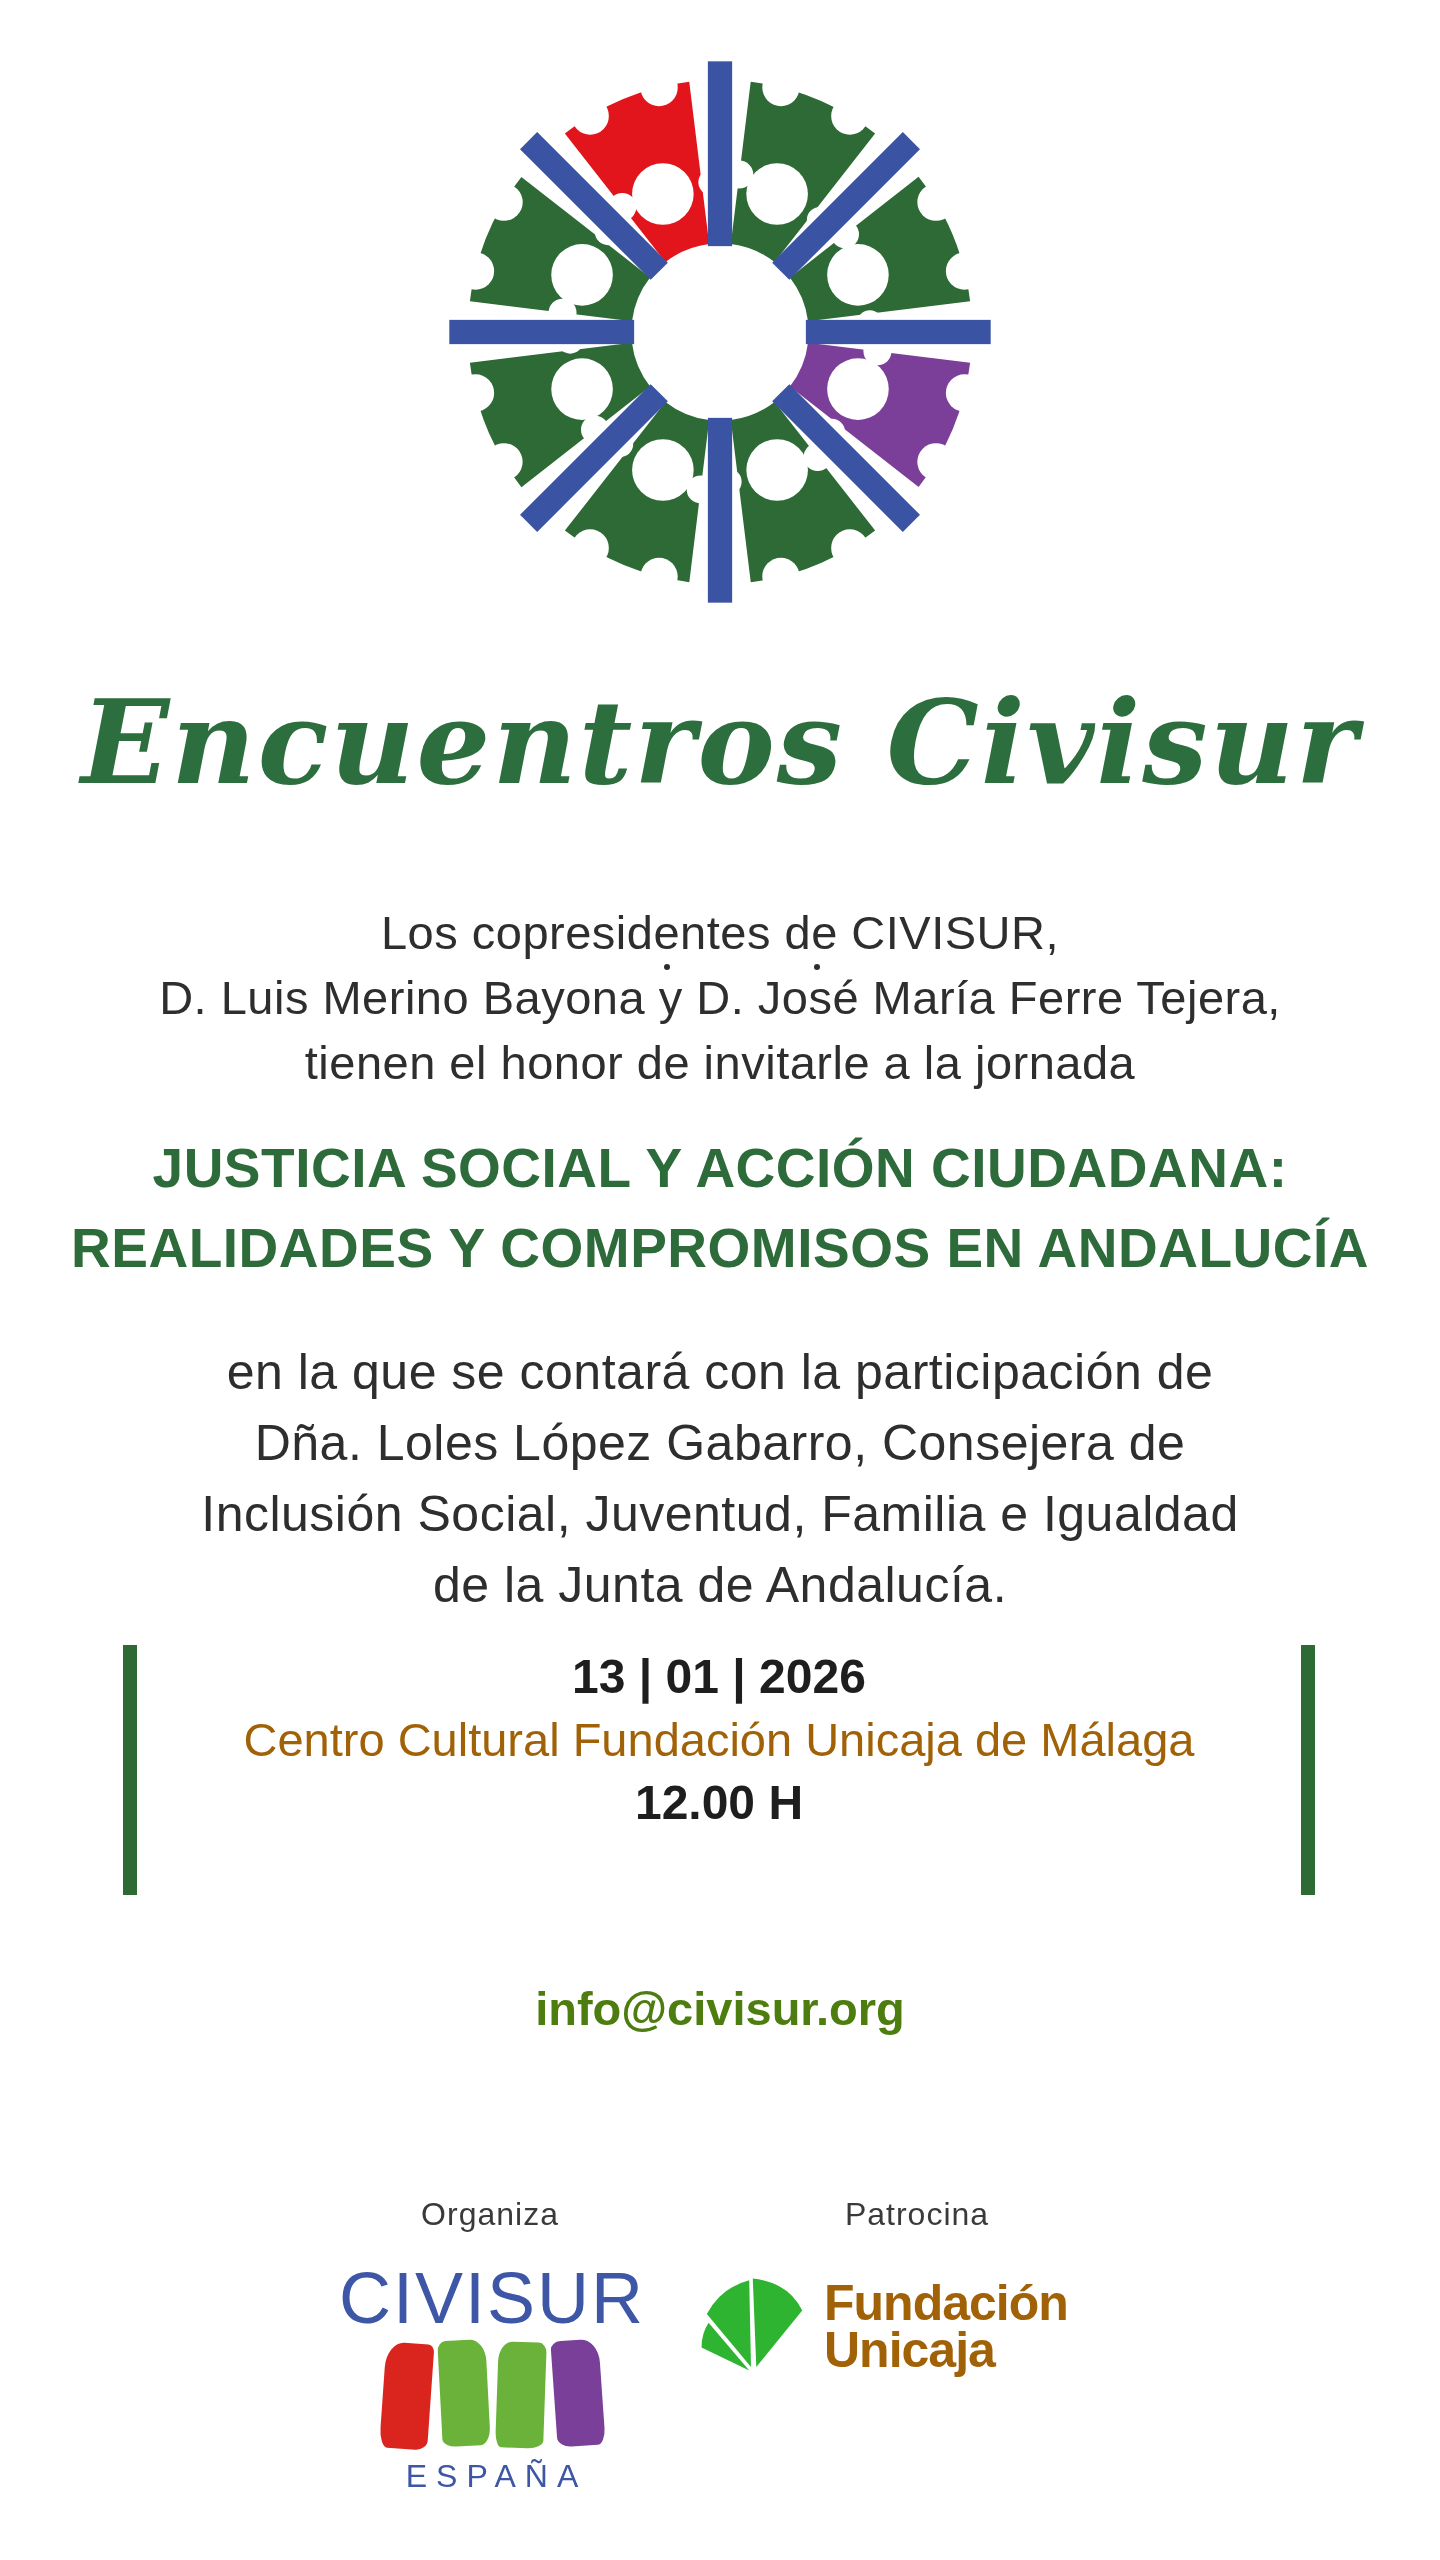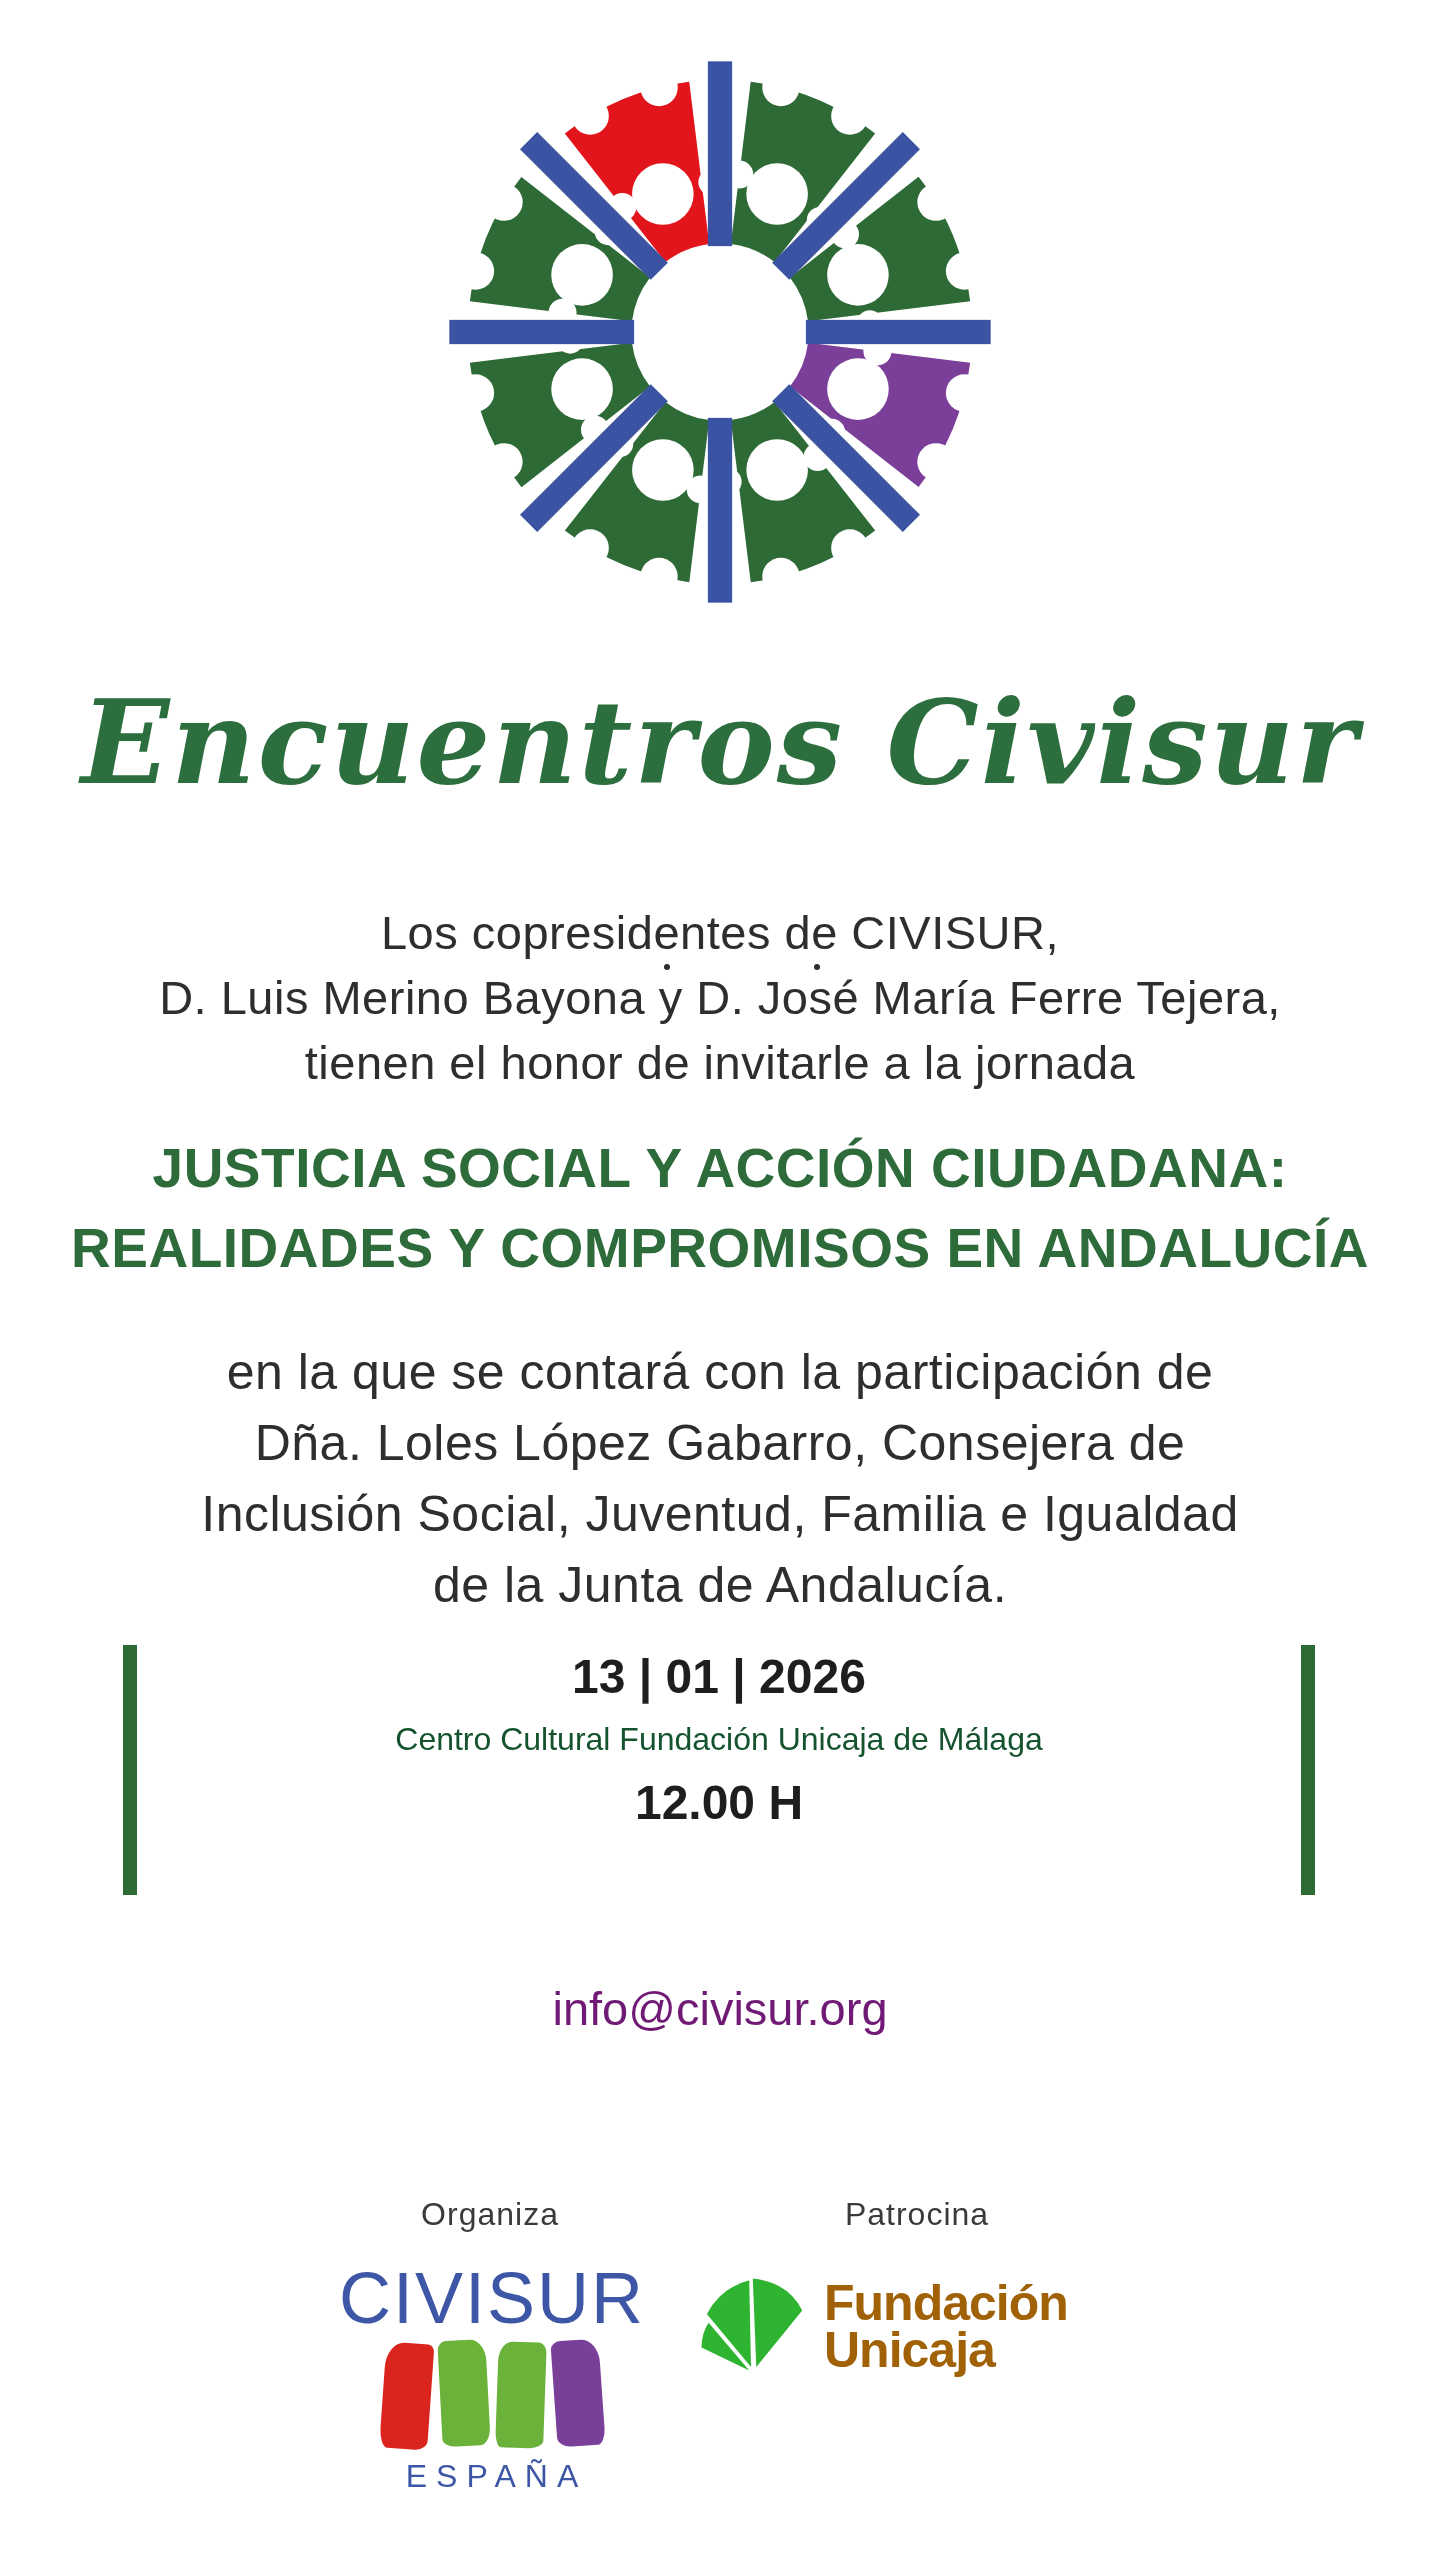--- a/index.html
+++ b/index.html
@@ -24,27 +24,27 @@
   .headline{top:1128px;font-size:55px;line-height:80px;font-weight:bold;color:#2d6b3a;letter-spacing:.5px;}
   .participation{top:1337px;font-size:50px;line-height:71px;letter-spacing:.5px;color:#2e2e2e;}
 
   .ink-dot{position:absolute;width:6px;height:6px;border-radius:50%;background:#2d2d2d;}
 
   
   .event-block{position:absolute;left:123px;top:1645px;width:1192px;height:252px;}
   .event-bar{position:absolute;top:0;width:14px;height:250px;background:#2e6b34;}
   .event-bar.left{left:0;}
   .event-bar.right{right:0;}
-  .event-line{font-size:32px;line-height:63px;text-align:center;color:#14532d;}
+  .event-line{font-size:47px;line-height:63px;text-align:center;color:#a16207;}
   .event-line.bold{font-weight:bold;font-size:48px;color:#1e1e1e;}
 
   
   .rsvp{top:1972px;line-height:74px;}
   .rsvp-title{font-size:48px;font-weight:bold;color:#1e1e1e;}
-  .rsvp-email{font-size:47px;color:#701a75;}
+  .rsvp-email{font-size:47px;color:#4d7c0f;font-weight:bold;}
 
   
   .footer-label{position:absolute;top:2196px;width:220px;text-align:center;
     font-size:32px;font-weight:300;color:#3a3a3a;letter-spacing:1px;}
   .footer-label.organiza{left:380px;}
   .footer-label.patrocina{left:807px;}
 
   .civisur-logo{position:absolute;left:337px;top:2262px;width:310px;text-align:center;}
   .civisur-wordmark{font-size:72px;font-weight:200;line-height:72px;color:#3d56a6;letter-spacing:2px;}
   .civisur-strokes{margin-top:6px;height:112px;display:flex;justify-content:center;gap:9px;}

